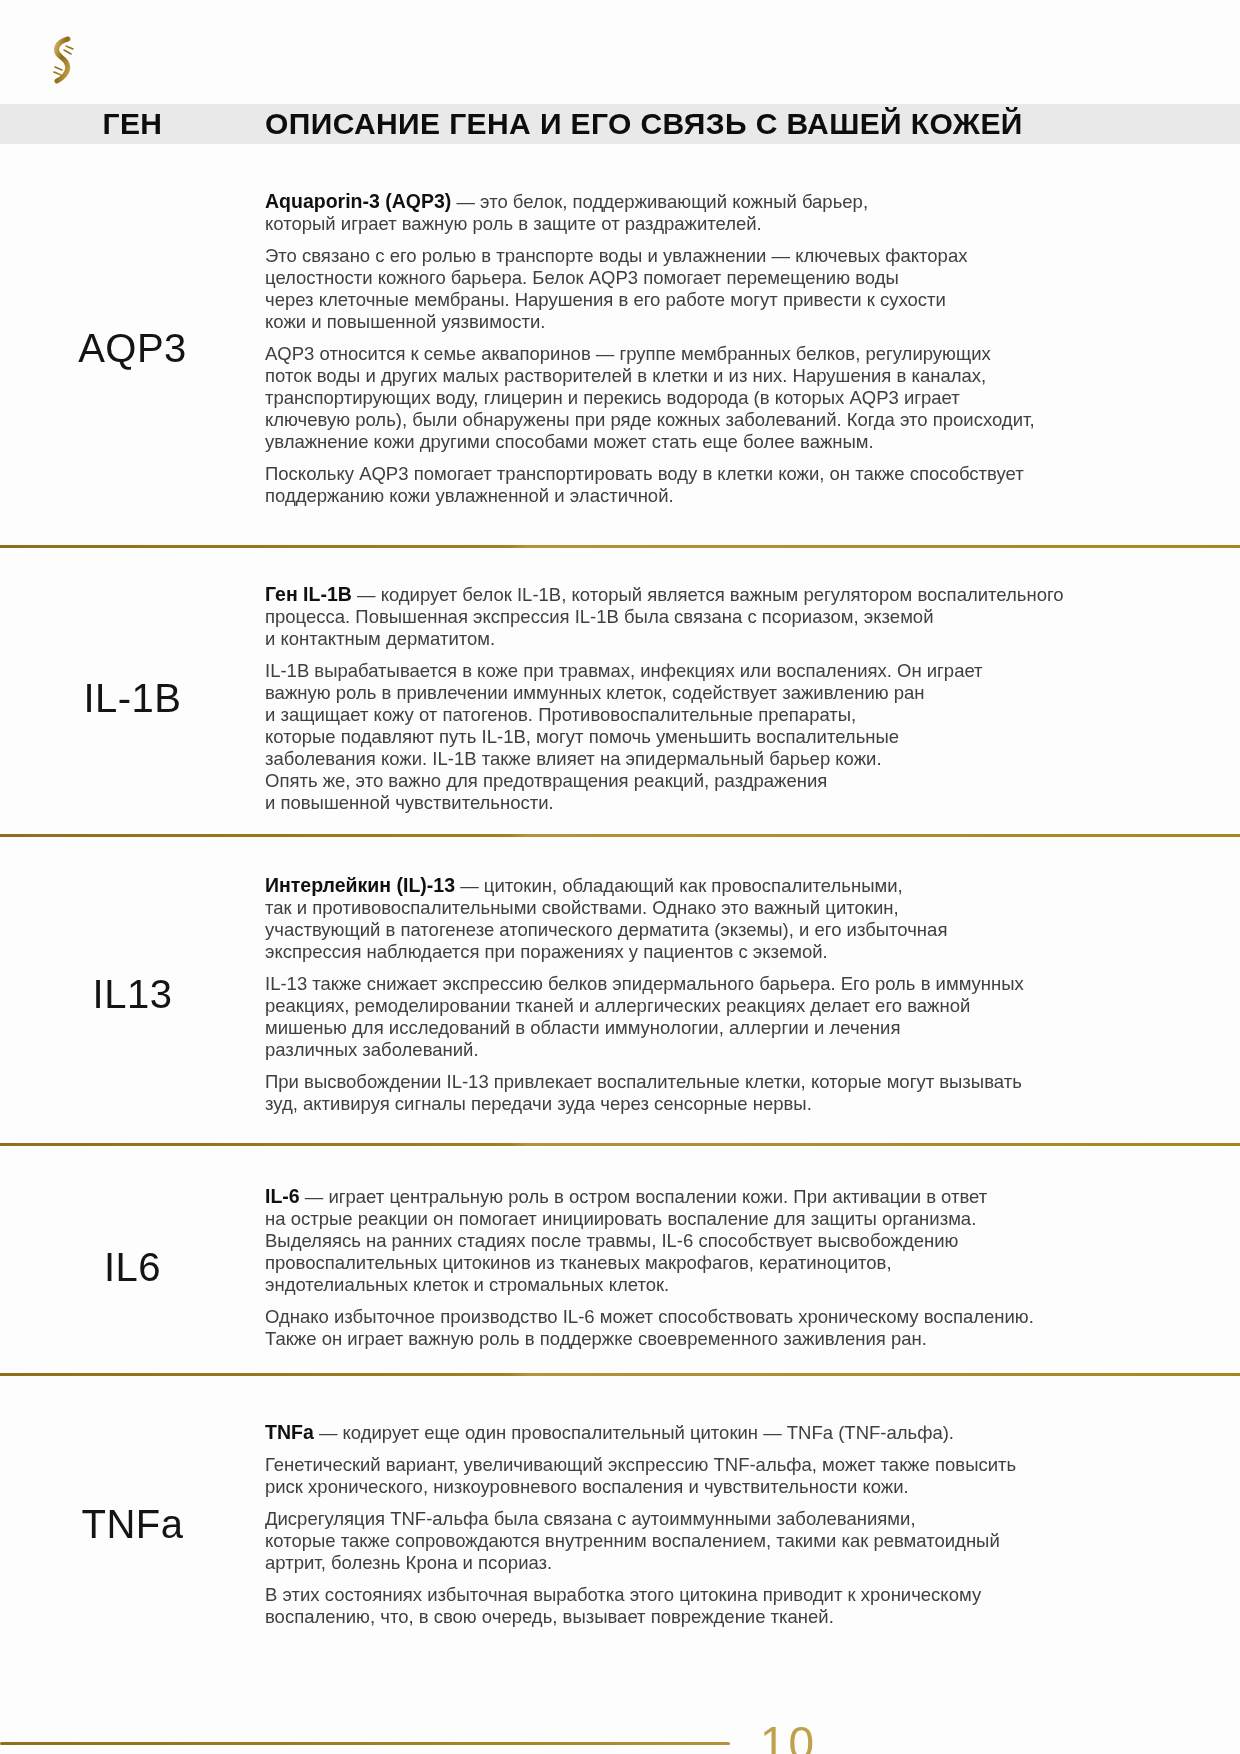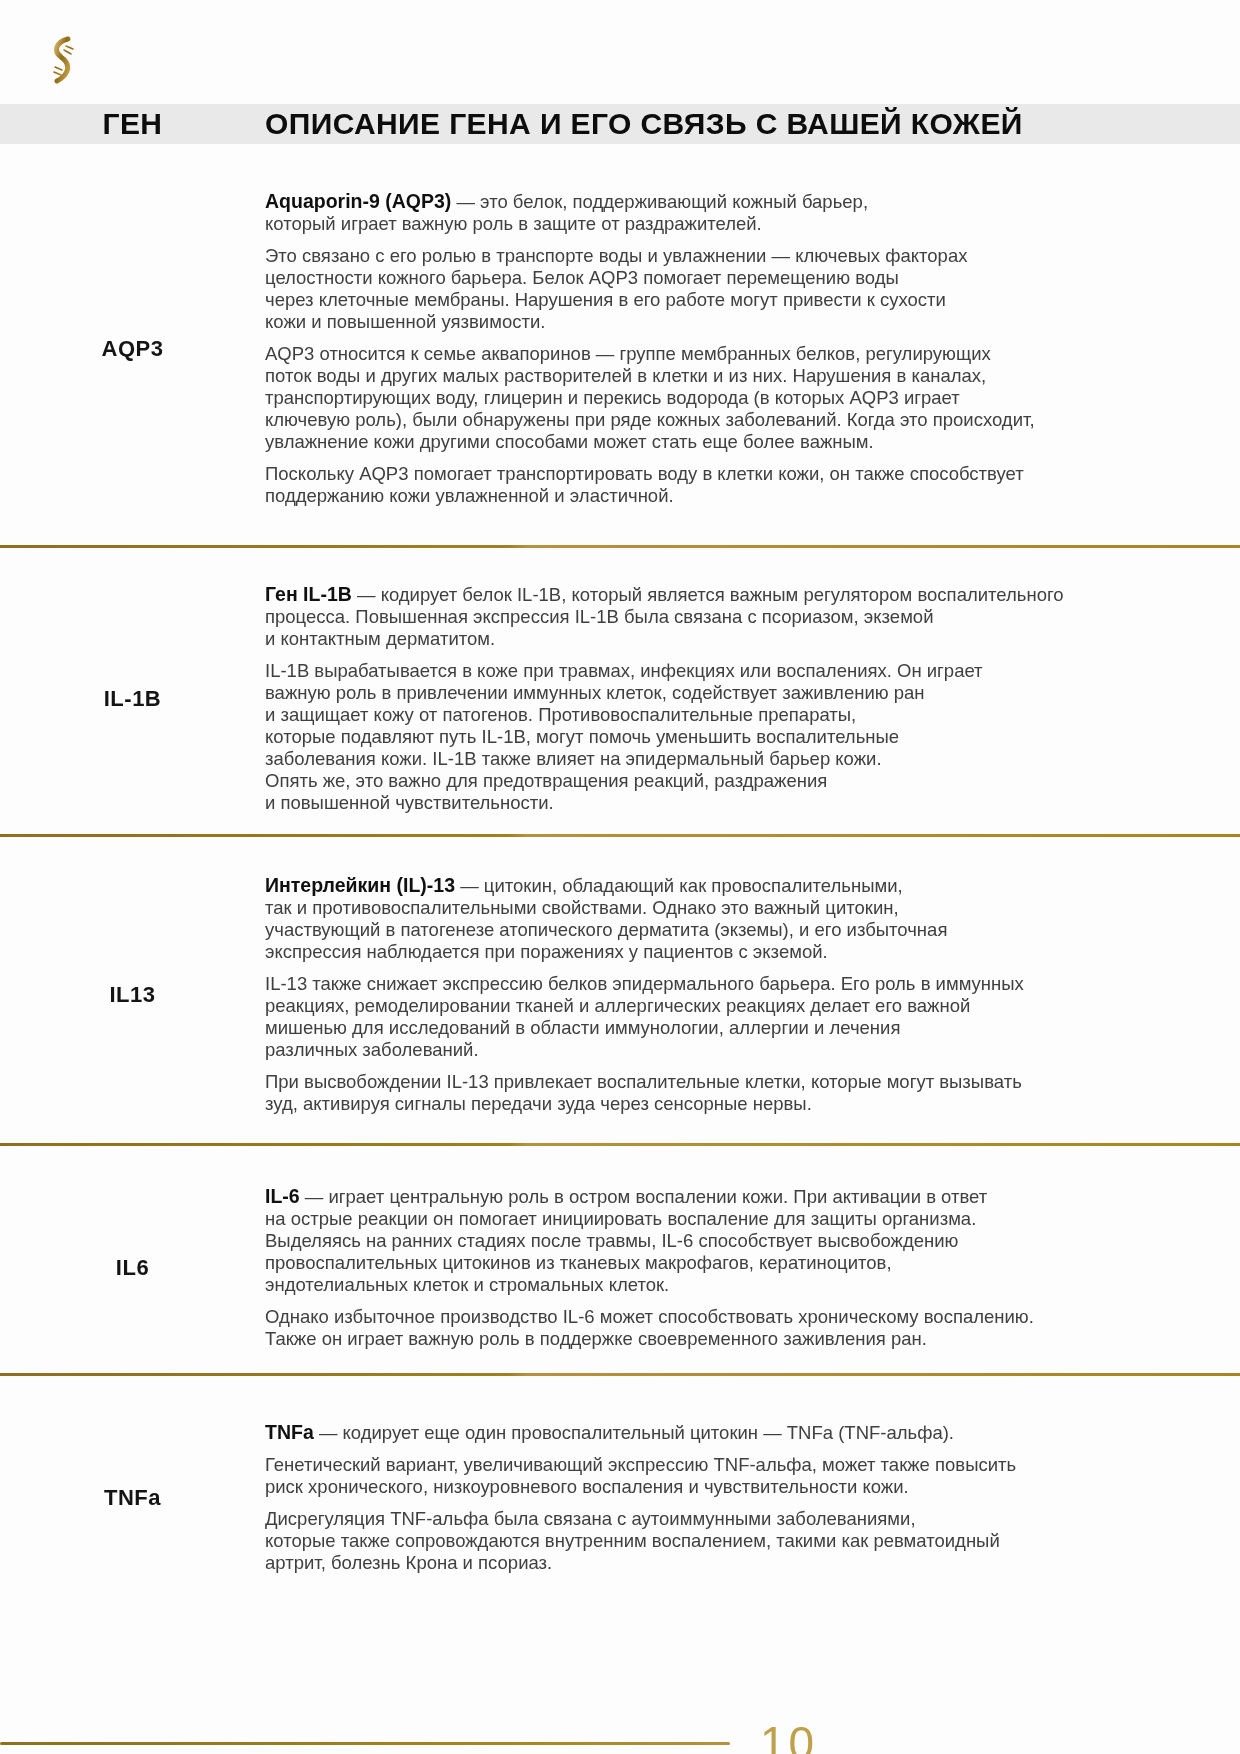--- a/index.html
+++ b/index.html
@@ -19,21 +19,21 @@
     display:flex;align-items:center;
   }
   .th{
     font-weight:700;color:#0d0d0d;font-size:30px;letter-spacing:.4px;
   }
   .col-gene{width:265px;flex:0 0 265px;display:flex;justify-content:center;align-items:center;text-align:center;}
   .col-desc{flex:1;max-width:960px;}
   
   .row{display:flex;}
   .gene{
-    margin:0;font-size:22px;font-weight:700;color:#141414;letter-spacing:.5px;
+    margin:0;font-size:40px;font-weight:400;color:#141414;letter-spacing:.5px;
   }
   .col-desc p{
     margin:0 0 10px 0;
     font-size:18.5px;line-height:22px;
     white-space:pre-line;
   }
   .col-desc p:last-child{margin-bottom:0;}
   .col-desc strong{font-size:19.5px;font-weight:700;color:#101010;}
   .r1{padding:46px 0 38px 0;}
   .r2{padding:35px 0 20px 0;}
@@ -80,21 +80,21 @@
   <div class="thead">
     <div class="col-gene th">ГЕН</div>
     <div class="col-desc th">ОПИСАНИЕ ГЕНА И ЕГО СВЯЗЬ С ВАШЕЙ КОЖЕЙ</div>
   </div>
 
   <section class="row r1">
     <div class="col-gene">
       <h2 class="gene">AQP3</h2>
     </div>
     <div class="col-desc">
-      <p><strong>Aquaporin-9 (AQP3)</strong><span> — это белок, поддерживающий кожный барьер,
+      <p><strong>Aquaporin-3 (AQP3)</strong><span> — это белок, поддерживающий кожный барьер,
 который играет важную роль в защите от раздражителей.</span></p>
       <p><span>Это связано с его ролью в транспорте воды и увлажнении — ключевых факторах
 целостности кожного барьера. Белок AQP3 помогает перемещению воды
 через клеточные мембраны. Нарушения в его работе могут привести к сухости
 кожи и повышенной уязвимости.</span></p>
       <p><span>AQP3 относится к семье аквапоринов — группе мембранных белков, регулирующих
 поток воды и других малых растворителей в клетки и из них. Нарушения в каналах,
 транспортирующих воду, глицерин и перекись водорода (в которых AQP3 играет
 ключевую роль), были обнаружены при ряде кожных заболеваний. Когда это происходит,
 увлажнение кожи другими способами может стать еще более важным.</span></p>
@@ -166,20 +166,22 @@
     <div class="col-gene">
       <h2 class="gene">TNFa</h2>
     </div>
     <div class="col-desc">
       <p><strong>TNFa</strong><span> — кодирует еще один провоспалительный цитокин — TNFa (TNF-альфа).</span></p>
       <p><span>Генетический вариант, увеличивающий экспрессию TNF-альфа, может также повысить
 риск хронического, низкоуровневого воспаления и чувствительности кожи.</span></p>
       <p><span>Дисрегуляция TNF-альфа была связана с аутоиммунными заболеваниями,
 которые также сопровождаются внутренним воспалением, такими как ревматоидный
 артрит, болезнь Крона и псориаз.</span></p>
+      <p><span>В этих состояниях избыточная выработка этого цитокина приводит к хроническому
+воспалению, что, в свою очередь, вызывает повреждение тканей.</span></p>
     </div>
   </section>
 
   <div class="footer">
     <div class="footer-line"></div>
     <div class="page-num">10</div>
   </div>
 
 </div>
 

